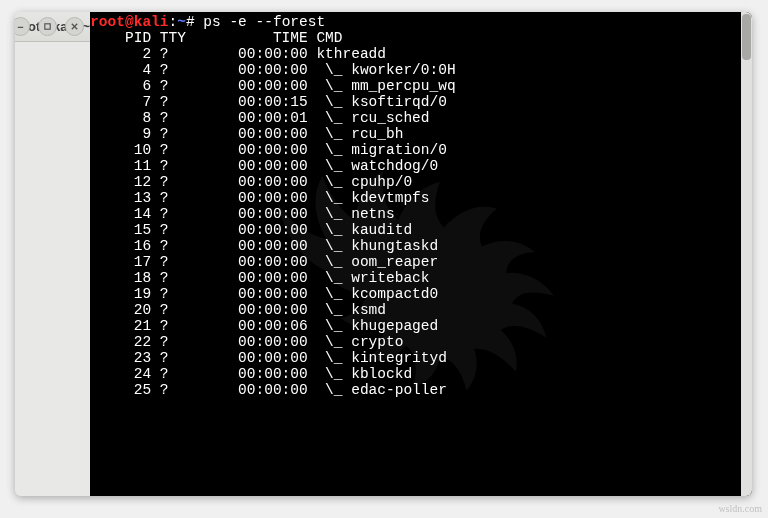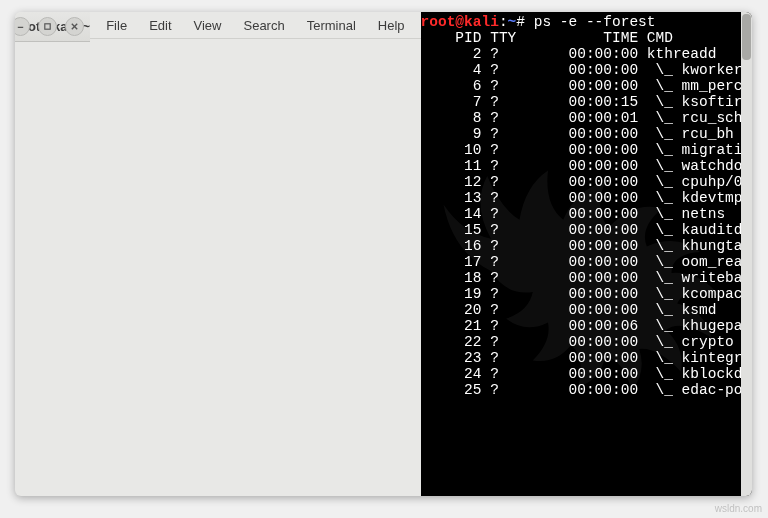--- a/index.html
+++ b/index.html
@@ -132,21 +132,21 @@
       height: 46px;
       background: #a8a8a5;
       border-radius: 4px;
     }
     .watermark {
       position: absolute;
       bottom: 4px;
       right: 6px;
       font-size: 10px;
       color: rgba(120,120,120,0.4);
-      font-family: Liberation Sans, sans-serif;
+      font-family: Liberation Serif, serif;
     }
   </style>
 </head>
 <body>
 
 <div class="window">
   <div class="titlebar">
     <span class="window-title">root@kali: ~</span>
     <div class="window-controls">
       <div class="window-btn">
@@ -161,28 +161,20 @@
       </div>
       <div class="window-btn">
         <svg viewBox="0 0 10 10">
             <line x1="2" y1="2" x2="8" y2="8" stroke="#555" stroke-width="1.5"></line>
             <line x1="8" y1="2" x2="2" y2="8" stroke="#555" stroke-width="1.5"></line>
           </svg>
       </div>
     </div>
   </div>
 
-  <div class="menubar">
-    <div class="menu-item">File</div>
-    <div class="menu-item">Edit</div>
-    <div class="menu-item">View</div>
-    <div class="menu-item">Search</div>
-    <div class="menu-item">Terminal</div>
-    <div class="menu-item">Help</div>
-  </div>
 
   <div class="terminal-area">
     <svg class="dragon-bg" width="380" height="380" viewBox="0 0 200 200">
       <path d="M 50 105 Q 30 95 25 70 Q 35 85 50 88 Q 40 70 48 55 Q 55 72 65 78 Q 68 60 80 52 Q 78 70 88 78 Q 95 62 110 58 Q 104 74 112 82 Q 125 68 140 72 Q 128 82 132 92 Q 148 85 160 95 Q 145 96 145 106 Q 160 105 170 118 Q 152 113 148 122 Q 162 125 166 140 Q 150 130 142 136 Q 152 145 150 158 Q 138 145 128 146 Q 132 158 124 168 Q 120 152 110 150 Q 108 162 96 166 Q 100 150 92 144 Q 84 154 72 152 Q 82 142 80 132 Q 68 138 58 130 Q 70 126 72 116 Q 58 118 50 105 Z M 95 95 Q 100 90 108 92 Q 112 98 108 104 Q 100 108 94 103 Q 92 98 95 95 Z" fill="#4a4a4a"></path>
     </svg>
 
     <div class="terminal-content"><span class="prompt-user">root@kali</span><span class="prompt-sep">:</span><span class="prompt-path">~</span><span># </span><span>ps -e --forest</span>
 <span>    PID TTY          TIME CMD</span>
 <div id="process-lines">      2 ?        00:00:00 kthreadd
       4 ?        00:00:00  \_ kworker/0:0H

